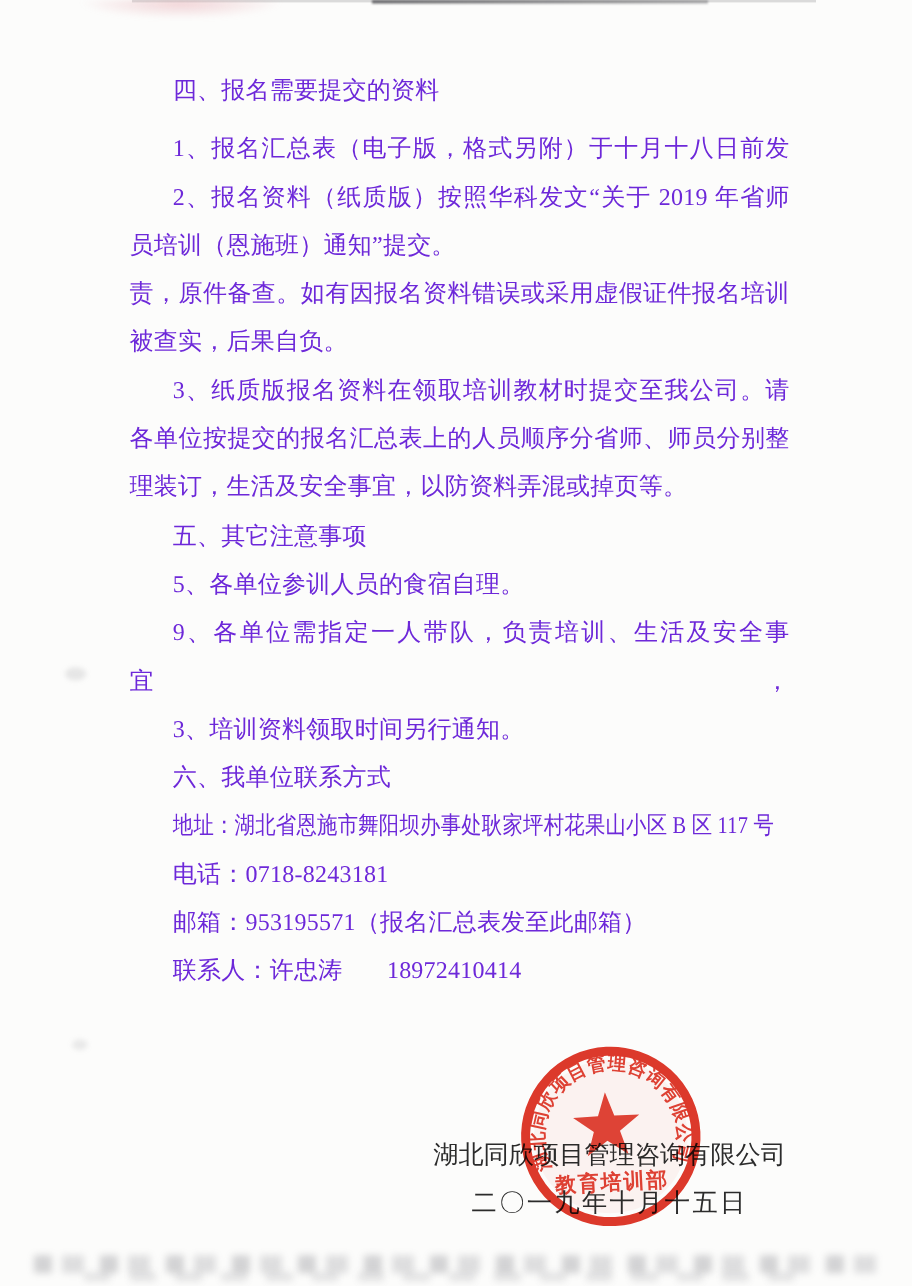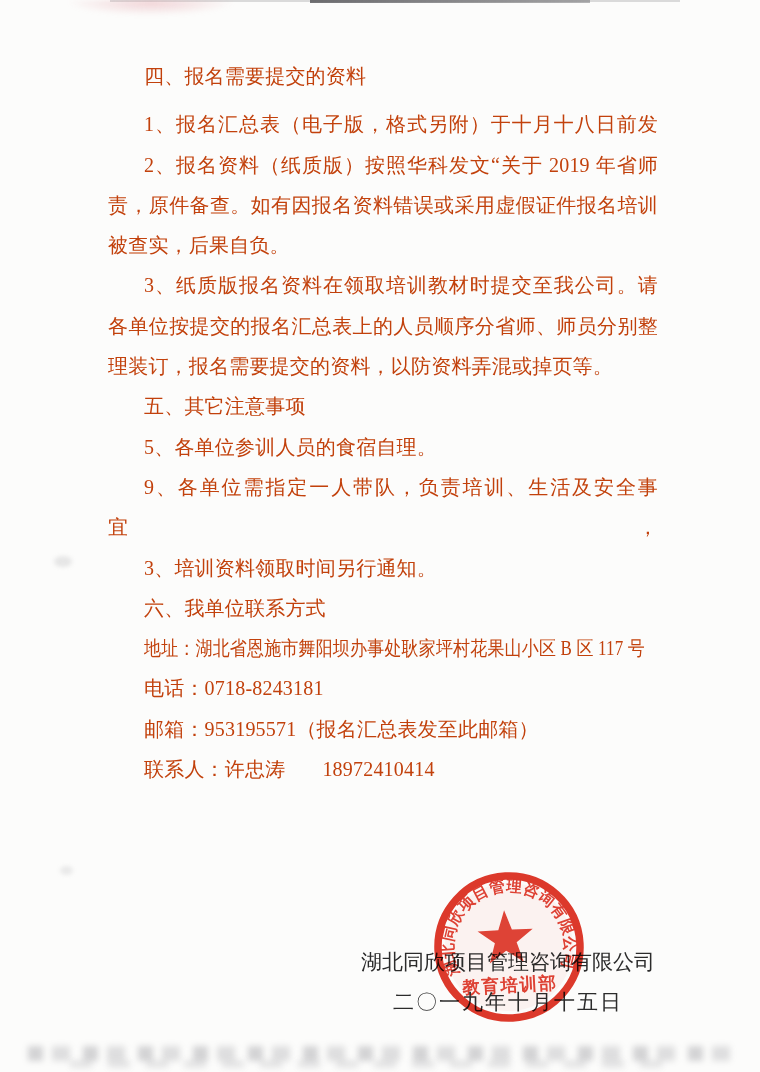--- a/index.html
+++ b/index.html
@@ -15,21 +15,21 @@
     overflow: hidden;
     color: #2b2b2b;
   }
   
   .doc {
     position: absolute;
     left: 108px; top: 56px; width: 550px;
     font-size: 20px;
     line-height: 40.3px;
     letter-spacing: 0.2px;
-    color: #c2410c;
+    color: #6d28d9;
   }
   .line { white-space: nowrap; }
   .indent { text-indent: 36px; }
   .justify {
     white-space: normal;
     text-align: justify;
     text-align-last: justify;
     text-justify: inter-ideograph;
   }
   .gap-after { margin-bottom: 8px; }
@@ -113,27 +113,28 @@
   <div class="artifact pink-smudge"></div>
   <div class="artifact edge-smudge-1"></div>
   <div class="artifact edge-smudge-2"></div>
 
   <div class="doc">
     <div class="line indent gap-after">四、报名需要提交的资料</div>
 
     <div class="line indent justify">1、报名汇总表（电子版，格式另附）于十月十八日前发</div>
 
     <div class="line indent justify">2、报名资料（纸质版）按照华科发文“关于 2019 年省师</div>
+    <div class="line">员培训（恩施班）通知”提交。</div>
 
     <div class="line justify">责，原件备查。如有因报名资料错误或采用虚假证件报名培训</div>
     <div class="line">被查实，后果自负。</div>
 
     <div class="line indent justify">3、纸质版报名资料在领取培训教材时提交至我公司。请</div>
     <div class="line justify">各单位按提交的报名汇总表上的人员顺序分省师、师员分别整</div>
-    <div class="line">理装订，报名需要提交的资料，以防资料弄混或掉页等。</div>
+    <div class="line">理装订，生活及安全事宜，以防资料弄混或掉页等。</div>
 
     <div class="line indent">五、其它注意事项</div>
 
     <div class="line indent">5、各单位参训人员的食宿自理。</div>
 
     <div class="line indent justify">9、各单位需指定一人带队，负责培训、生活及安全事宜，</div>
 
     <div class="line indent">3、培训资料领取时间另行通知。</div>
 
     <div class="line indent">六、我单位联系方式</div>

